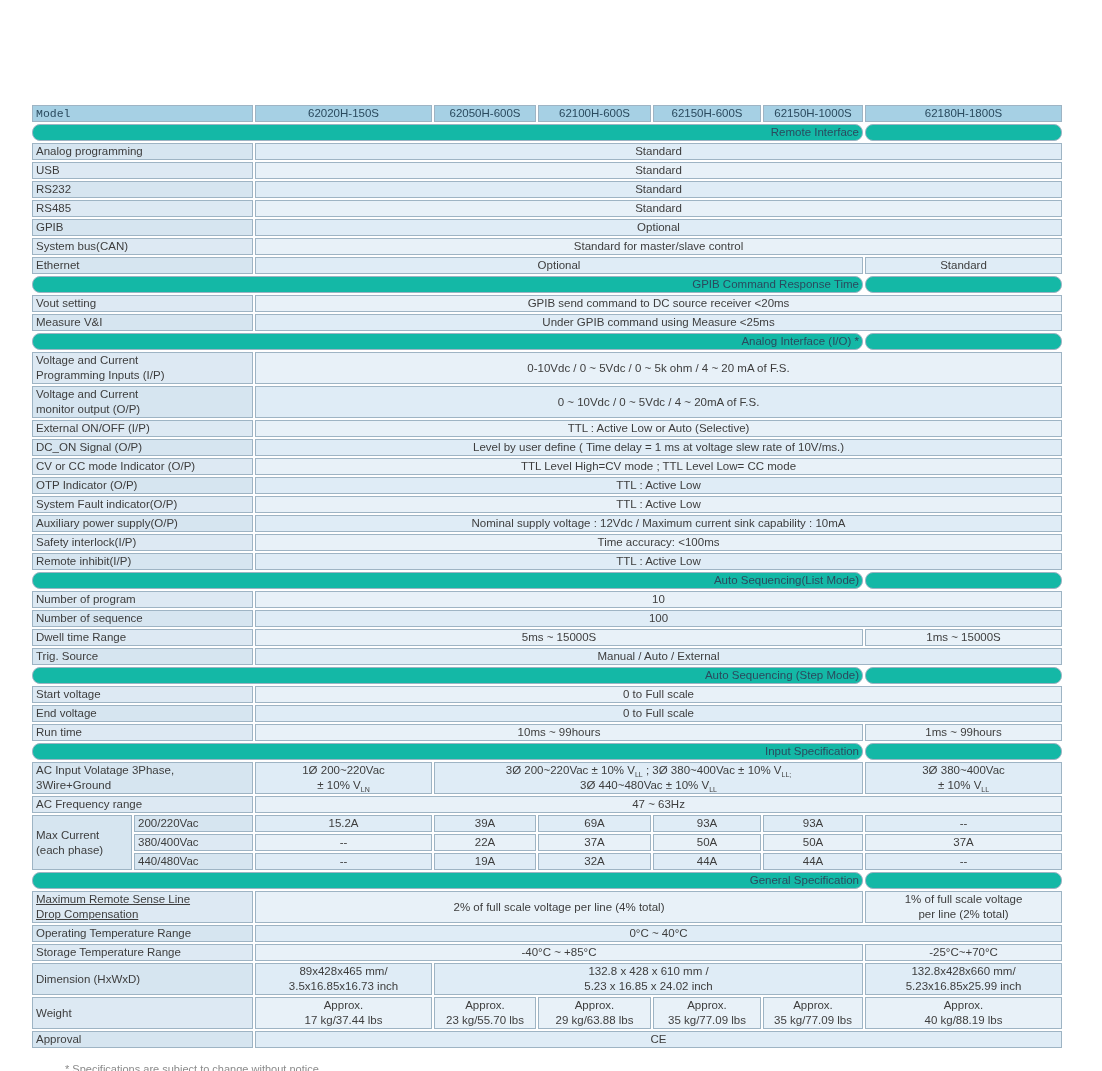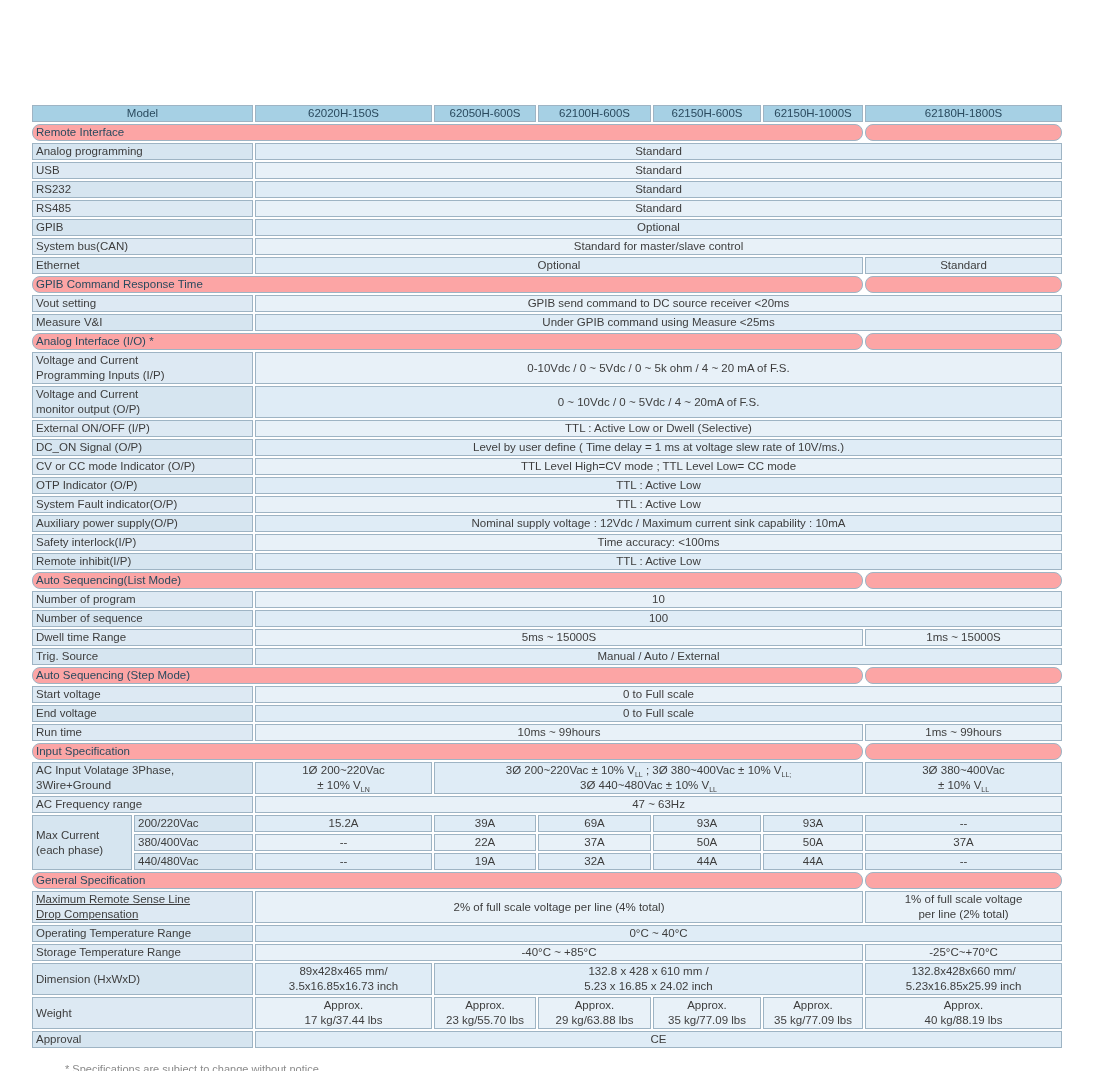--- a/index.html
+++ b/index.html
@@ -23,22 +23,22 @@
     font-size:11.5px;
   }
   .spec-table td{
     border:1px solid #9eb4c4;line-height:15px;padding:0 3px;
     overflow:hidden;white-space:nowrap;box-sizing:border-box;
     background-origin:border-box;
   }
   td.lbl{text-align:left;}
   td.val{text-align:center;}
   td.head{background:#a6d0e4;color:#2a4a5e;text-align:center;margin-top:33px;}
-  td.head-label{background:#a6d0e4;color:#2a4a5e;text-align:center;}
-  td.section{background:#fca5a5;color:#2a4a5e;text-align:left;border-radius:8px;}
+  td.head-label{background:#a6d0e4;color:#2a4a5e;text-align:left;font-family:Liberation Mono, monospace;}
+  td.section{background:#14b8a6;color:#2a4a5e;text-align:right;border-radius:8px;}
   tr.ra td.lbl{background:#d6e5f0;}
   tr.ra td.val{background:#dfecf6;}
   tr.rb td.lbl{background:#dde9f3;}
   tr.rb td.val{background:#e8f1f8;}
   sub{font-size:7px;line-height:0;}
   
   .span6{
     background-image:linear-gradient(#c6d5e0,#c6d5e0),linear-gradient(#c6d5e0,#c6d5e0),
       linear-gradient(#c6d5e0,#c6d5e0),linear-gradient(#c6d5e0,#c6d5e0),linear-gradient(#c6d5e0,#c6d5e0);
     background-size:1px 100%,1px 100%,1px 100%,1px 100%,1px 100%;
@@ -144,21 +144,21 @@
         <tr class="rb">
           <td class="lbl" colspan="2" style="white-space: normal;">Voltage and Current<br>Programming Inputs (I/P)</td>
           <td class="val span6" colspan="6">0-10Vdc / 0 ~ 5Vdc / 0 ~ 5k ohm / 4 ~ 20 mA of F.S.</td>
         </tr>
         <tr class="ra">
           <td class="lbl" colspan="2" style="white-space: normal;">Voltage and Current<br>monitor output (O/P)</td>
           <td class="val span6" colspan="6">0 ~ 10Vdc / 0 ~ 5Vdc / 4 ~ 20mA of F.S.</td>
         </tr>
         <tr class="rb">
           <td class="lbl" colspan="2">External ON/OFF (I/P)</td>
-          <td class="val span6" colspan="6">TTL : Active Low or Dwell (Selective)</td>
+          <td class="val span6" colspan="6">TTL : Active Low or Auto (Selective)</td>
         </tr>
         <tr class="ra">
           <td class="lbl" colspan="2">DC_ON Signal (O/P)</td>
           <td class="val span6" colspan="6">Level by user define ( Time delay = 1 ms at voltage slew rate of 10V/ms.)</td>
         </tr>
         <tr class="rb">
           <td class="lbl" colspan="2">CV or CC mode Indicator (O/P)</td>
           <td class="val span6" colspan="6">TTL Level High=CV mode ; TTL Level Low= CC mode</td>
         </tr>
         <tr class="ra">

